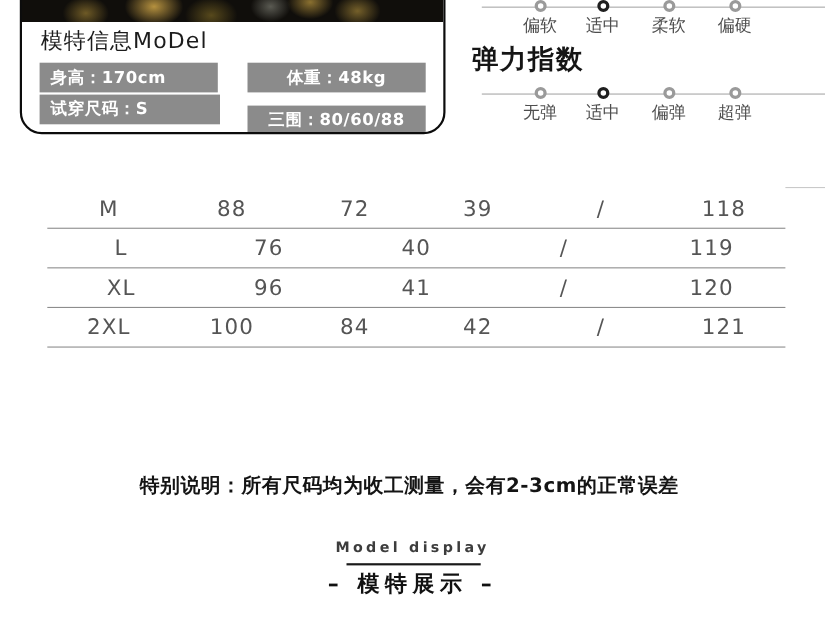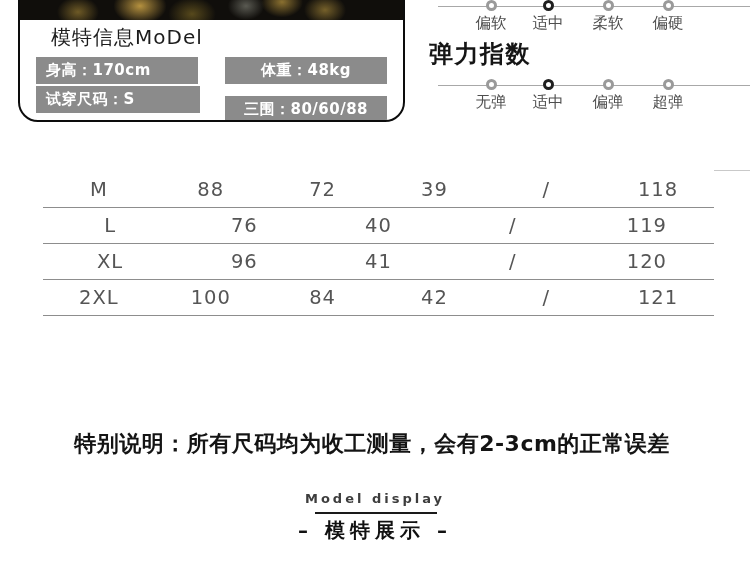--- a/index.html
+++ b/index.html
@@ -17,21 +17,21 @@
     background:
       radial-gradient(ellipse 38px 26px at 120px 46px, #b5913f 0%, rgba(181,145,63,0) 70%),
       radial-gradient(ellipse 30px 22px at 58px 52px,  #6e5a26 0%, rgba(110,90,38,0) 70%),
       radial-gradient(ellipse 34px 24px at 172px 54px, #57491c 0%, rgba(87,73,28,0) 70%),
       radial-gradient(ellipse 26px 20px at 226px 46px, #5a5a52 0%, rgba(90,90,82,0) 70%),
       radial-gradient(ellipse 30px 22px at 262px 42px, #8a7030 0%, rgba(138,112,48,0) 70%),
       radial-gradient(ellipse 30px 22px at 305px 50px, #75602a 0%, rgba(117,96,42,0) 70%),
       #100e0b;
   }
   .model-title {
-    position:absolute; left:31px; top:64px; font-size:20px; color:#1c1c1c;
+    position:absolute; left:17px; top:64px; font-size:20px; color:#1c1c1c;
     font-weight:500; letter-spacing:1px;
   }
   .stat-box {
     position:absolute; height:27px; background:#8b8b8b; color:#ffffff;
     font-size:15px; font-weight:600; display:flex; align-items:center;
     letter-spacing:0.5px; white-space:nowrap;
   }
   .stat-left  { padding-left:10px; justify-content:flex-start; }
   .stat-right { justify-content:center; }
   .stat-0 { left:16px;  top:97px;  width:162px; }
@@ -67,21 +67,21 @@
   .t-row {
     display:flex; height:36px; align-items:center; border-bottom:1px solid #8d8d8d;
   }
   .t-row .t-cell { font-size:19.5px; color:#555555; }
   .t-cell { flex:1; text-align:center; letter-spacing:1px; }
   .hairline-right { position:absolute; left:714px; top:170px; width:36px; height:1px; background:#c9c9c9; }
 
   
   .note {
     position:absolute; left:0; top:429px; width:744px; text-align:center;
-    font-size:22px; font-weight:600; color:#141414; letter-spacing:0.5px;
+    font-size:18px; font-weight:600; color:#141414; letter-spacing:0.5px;
   }
   .divider-en {
     position:absolute; left:0; top:491px; width:750px; text-align:center;
     font-size:13px; letter-spacing:3px; color:#3d3d3d; font-weight:600;
   }
   .divider-line { position:absolute; left:315px; top:512px; width:122px; height:2px; background:#1a1a1a; }
   .divider-zh {
     position:absolute; left:0; top:517px; width:750px; text-align:center;
     font-size:20px; letter-spacing:5px; color:#111111; font-weight:600;
   }

